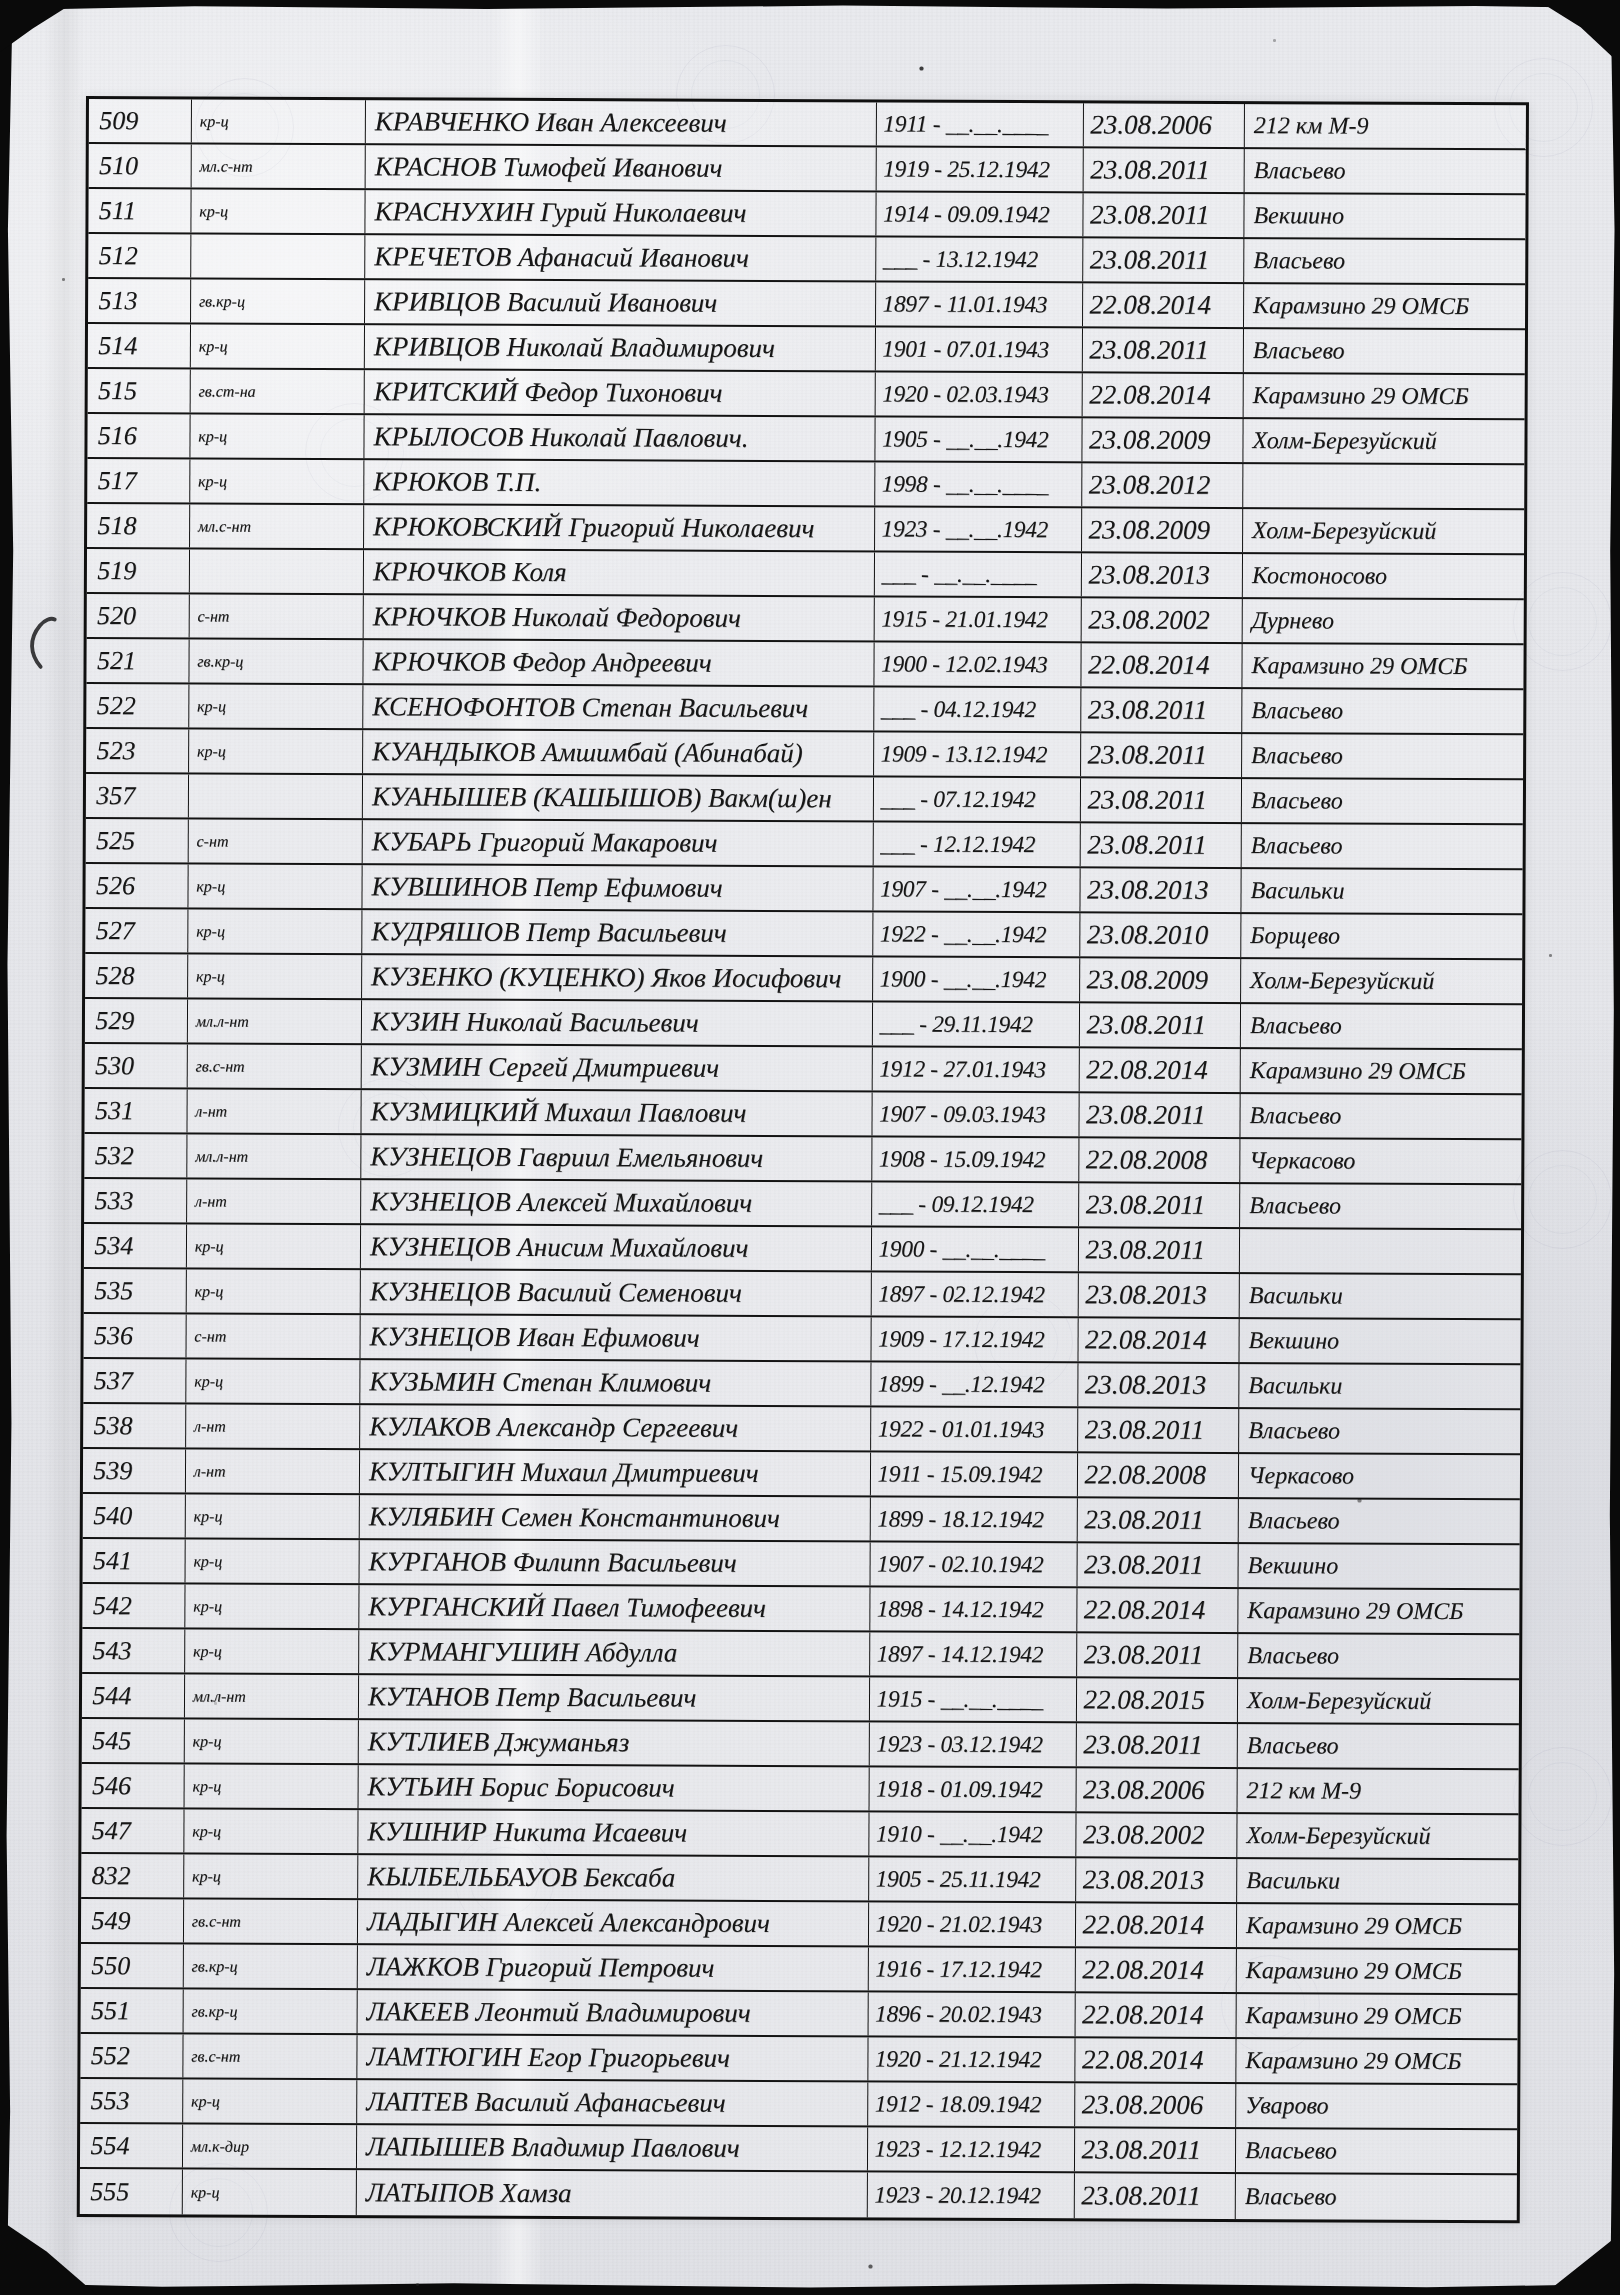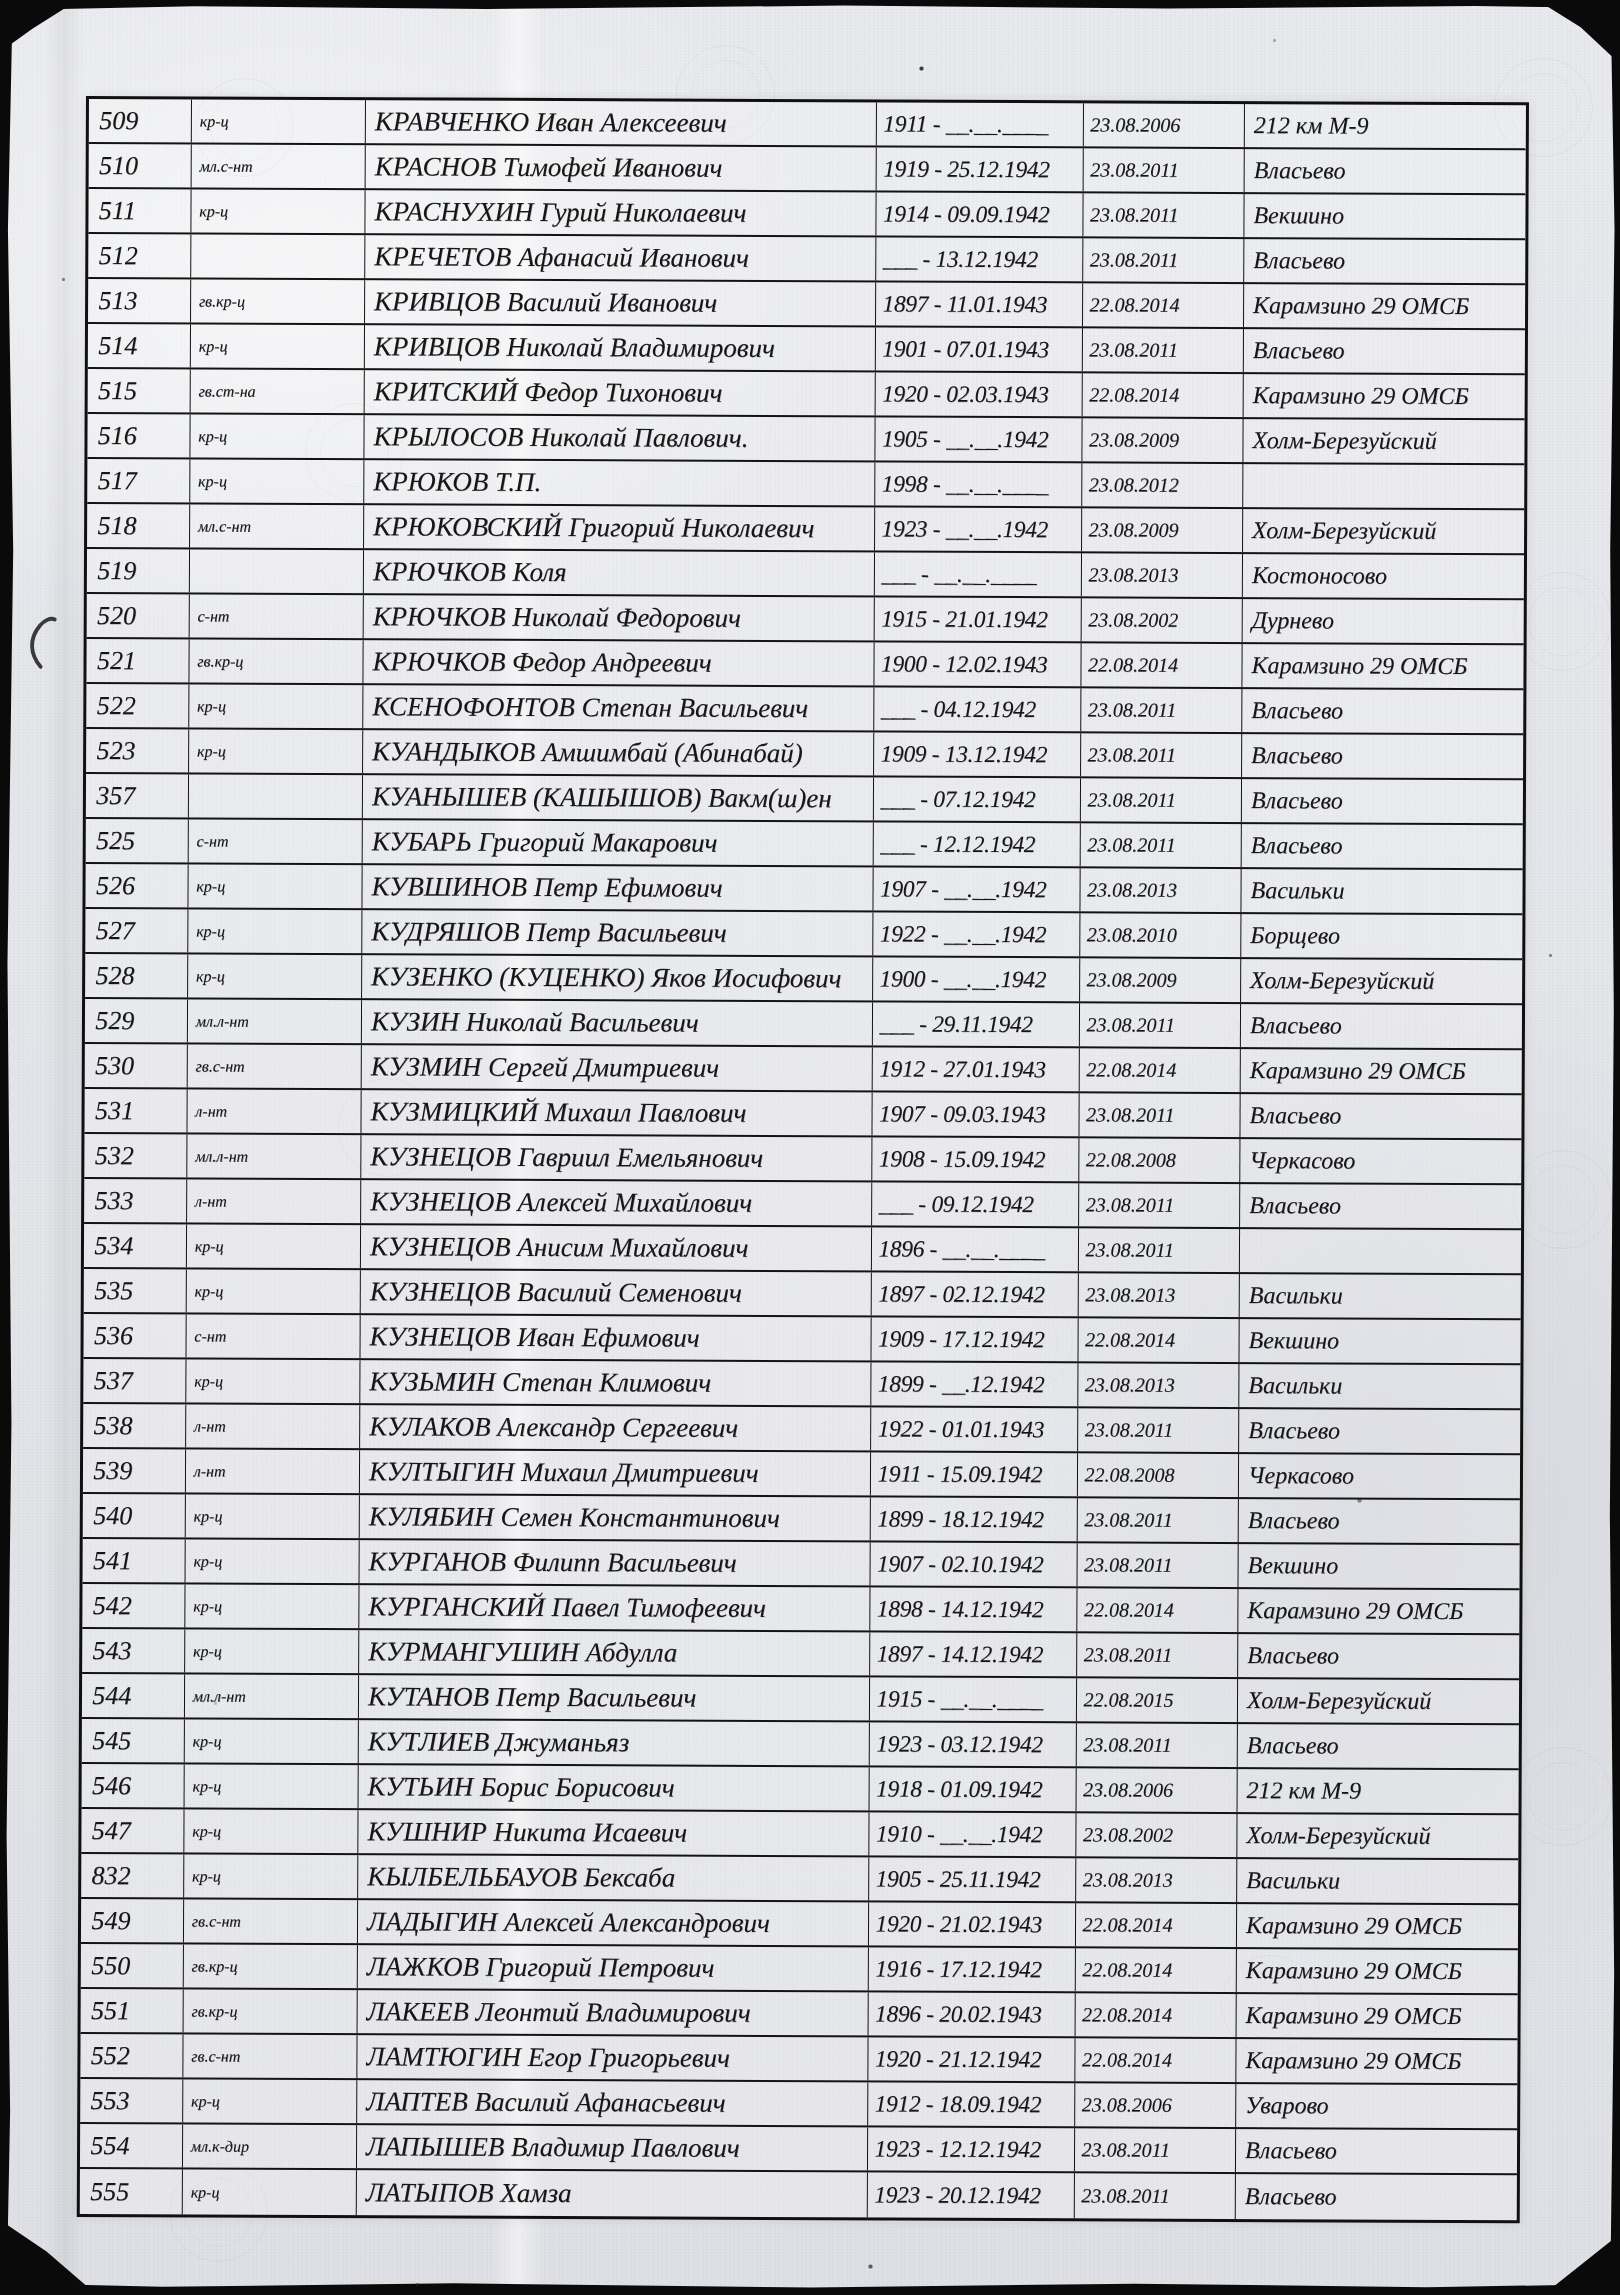--- a/index.html
+++ b/index.html
@@ -67,21 +67,21 @@
   .row{display:grid;grid-template-columns:103px 174px 511px 207px 161px auto;
     height:45px;box-sizing:border-box;border-bottom:2.6px solid #131313;}
   .row:last-child{border-bottom:none;}
   .cell{border-right:1.9px solid #131313;display:flex;align-items:center;
     overflow:hidden;white-space:nowrap;
     text-shadow:0.4px 0.4px 0.6px rgba(15,15,15,0.35);}
   .c-num{padding-left:10.4px;font-size:26px;}
   .c-rank{padding-left:7.8px;font-size:16px;}
   .c-name{padding-left:9px;font-size:27px;}
   .c-life{padding-left:6.5px;font-size:23.4px;letter-spacing:-0.3px;}
-  .c-date{padding-left:6.5px;font-size:20px;}
+  .c-date{padding-left:6.5px;font-size:27px;}
   .c-place{padding-left:9px;font-size:24px;border-right:none;}
 </style>
 </head>
 <body>
 
 <div class="page">
   <div class="streak-light"></div>
   <div class="streak-shadow"></div>
 
   <div class="wm" style="left:195px;top:78px"></div>
@@ -310,21 +310,21 @@
         <div class="cell c-rank">л-нт</div>
         <div class="cell c-name">КУЗНЕЦОВ Алексей Михайлович</div>
         <div class="cell c-life">___ - 09.12.1942</div>
         <div class="cell c-date">23.08.2011</div>
         <div class="cell c-place">Власьево</div>
       </div>
       <div class="row">
         <div class="cell c-num">534</div>
         <div class="cell c-rank">кр-ц</div>
         <div class="cell c-name">КУЗНЕЦОВ Анисим Михайлович</div>
-        <div class="cell c-life">1896 - __.__.____</div>
+        <div class="cell c-life">1900 - __.__.____</div>
         <div class="cell c-date">23.08.2011</div>
         <div class="cell c-place"></div>
       </div>
       <div class="row">
         <div class="cell c-num">535</div>
         <div class="cell c-rank">кр-ц</div>
         <div class="cell c-name">КУЗНЕЦОВ Василий Семенович</div>
         <div class="cell c-life">1897 - 02.12.1942</div>
         <div class="cell c-date">23.08.2013</div>
         <div class="cell c-place">Васильки</div>

